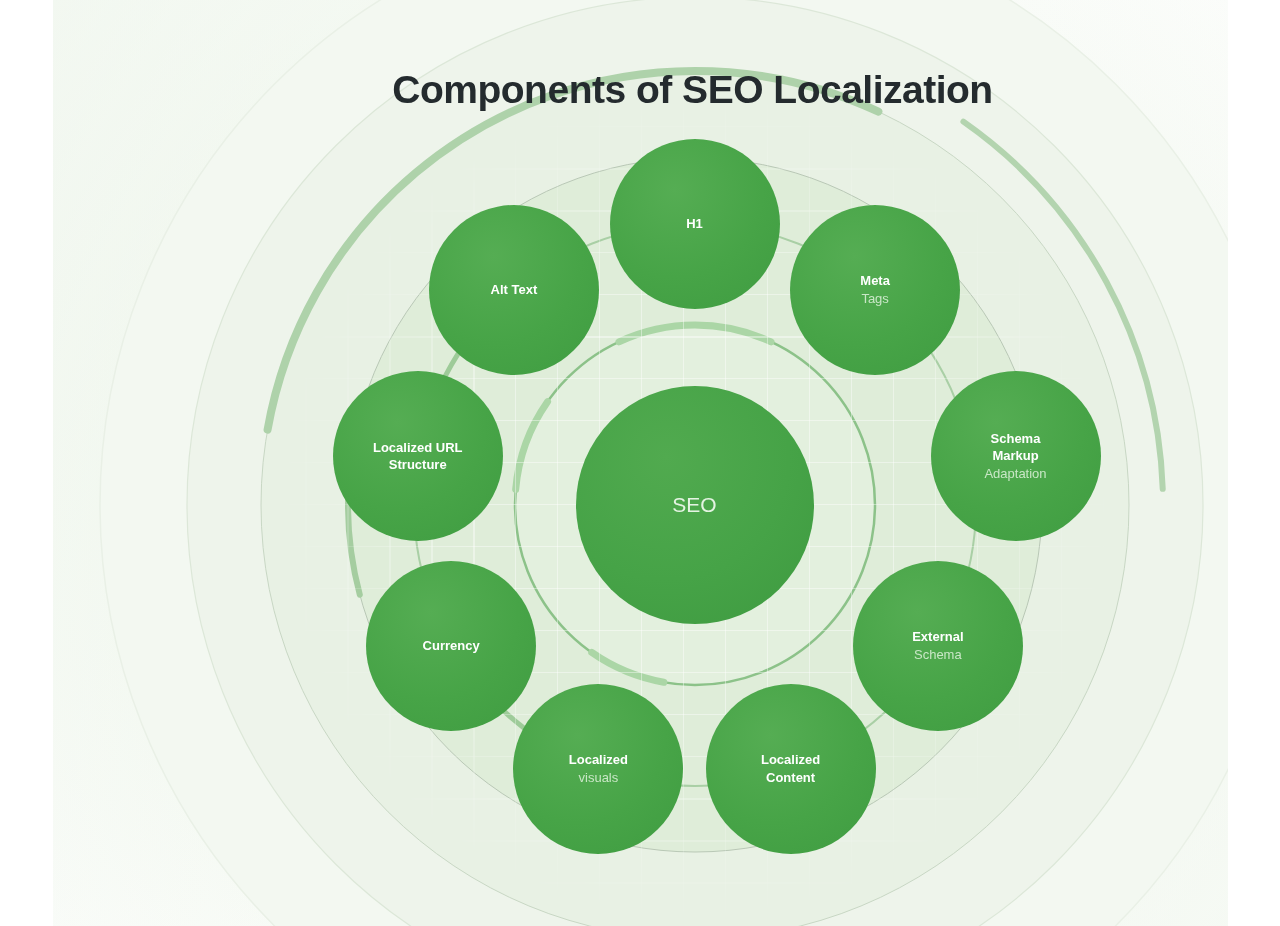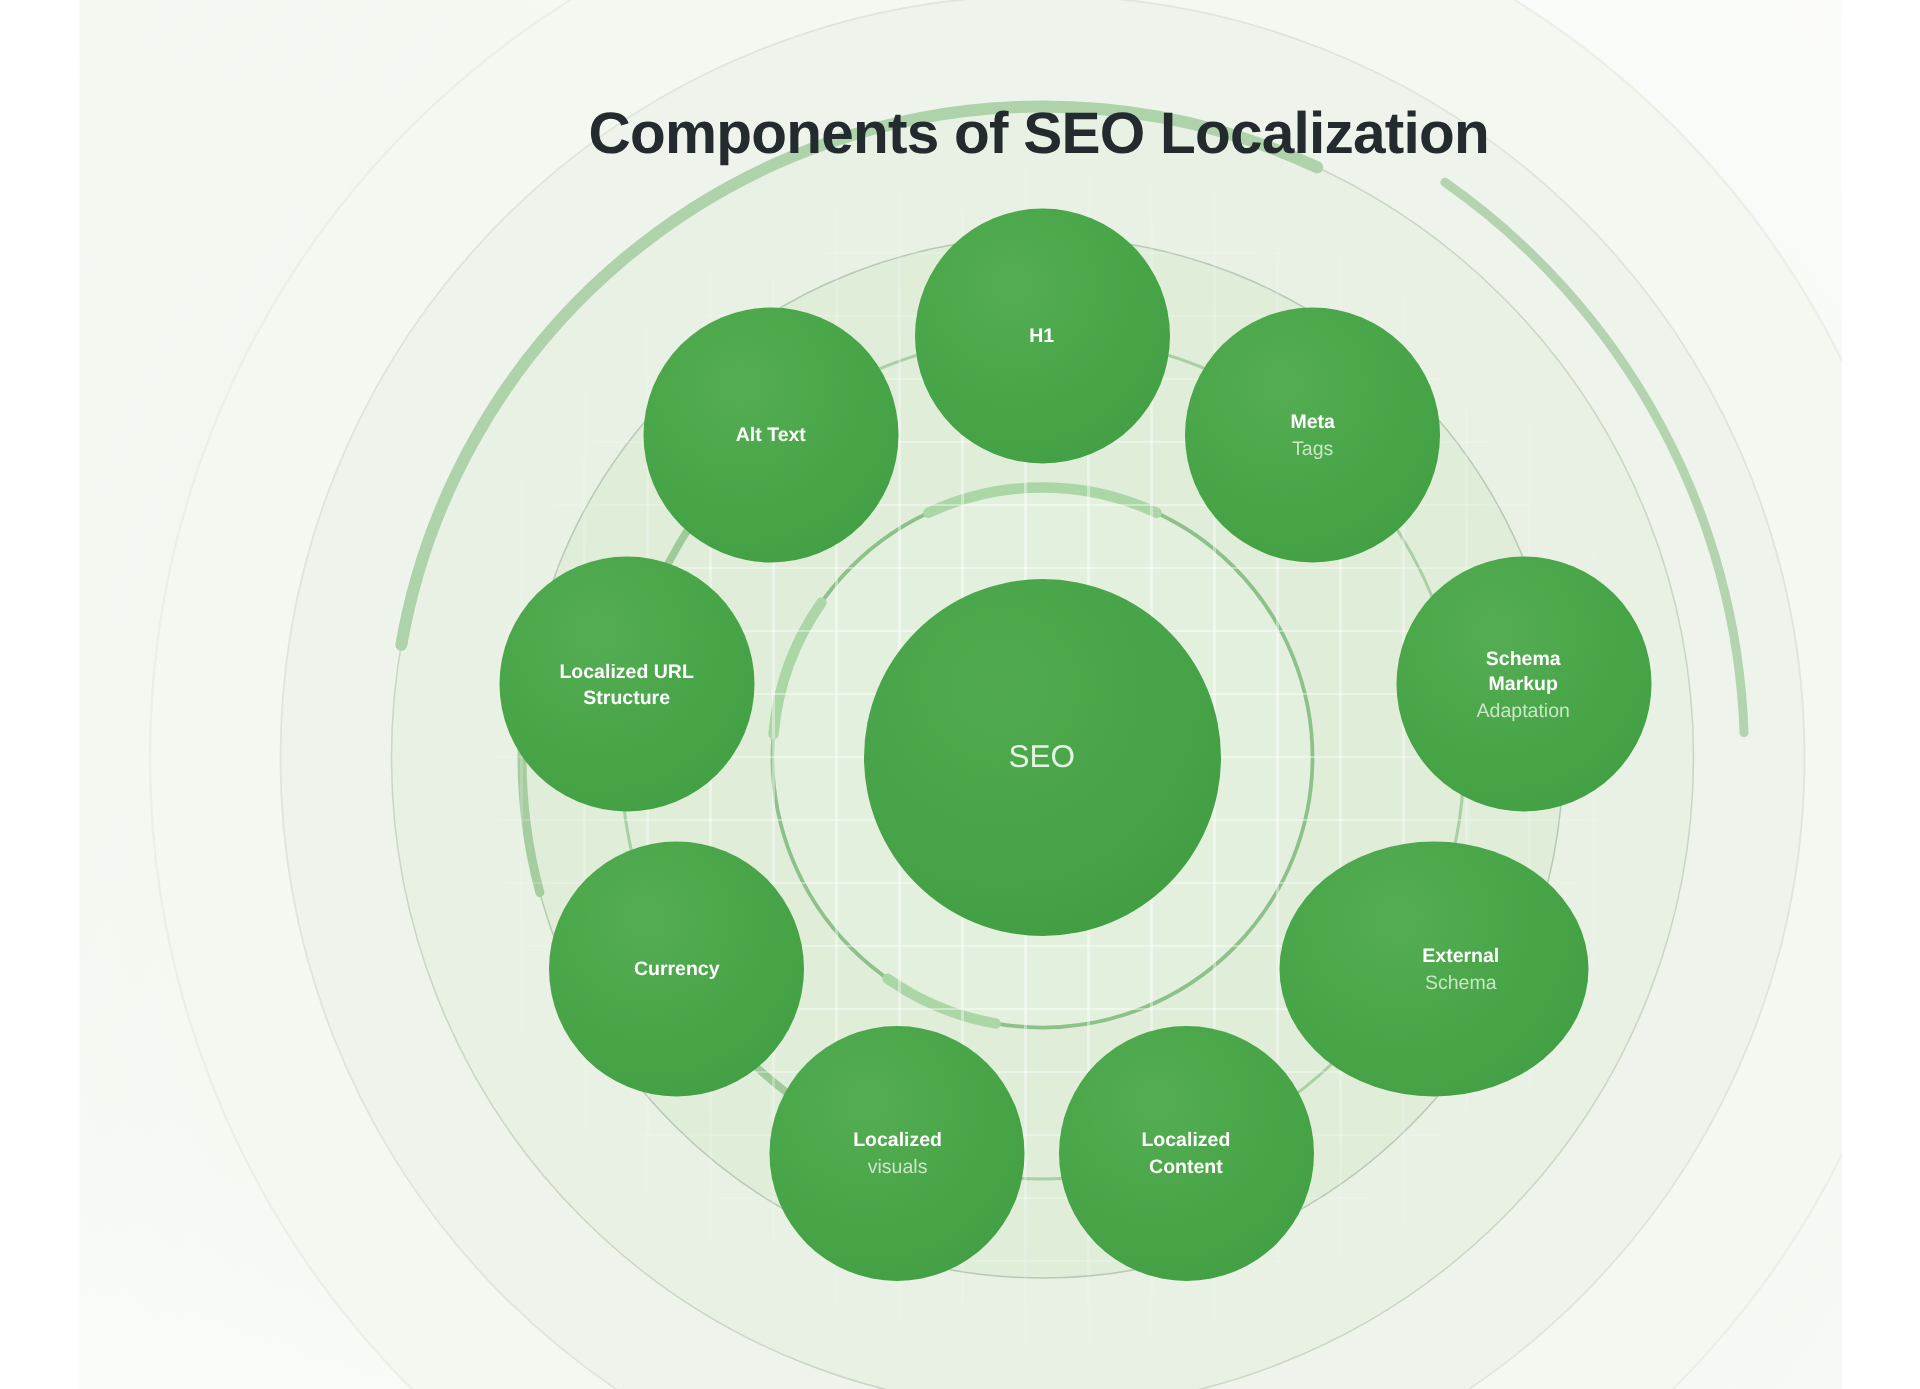--- a/index.html
+++ b/index.html
@@ -97,21 +97,21 @@
           <span class="node-line muted">Tags</span>
         </div>
       </div>
       <div class="node" style="left: 878px; top: 371.205px;">
         <div class="node-label">
           <span class="node-line">Schema</span>
           <span class="node-line">Markup</span>
           <span class="node-line muted">Adaptation</span>
         </div>
       </div>
-      <div class="node" style="left: 800.353px; top: 560.5px; padding-left: 36px;">
+      <div class="node" style="left: 800.353px; top: 560.5px;">
         <div class="node-label">
           <span class="node-line">External</span>
           <span class="node-line muted">Schema</span>
         </div>
       </div>
       <div class="node" style="left: 653.108px; top: 684.054px;">
         <div class="node-label">
           <span class="node-line">Localized</span>
           <span class="node-line">Content</span>
         </div>

